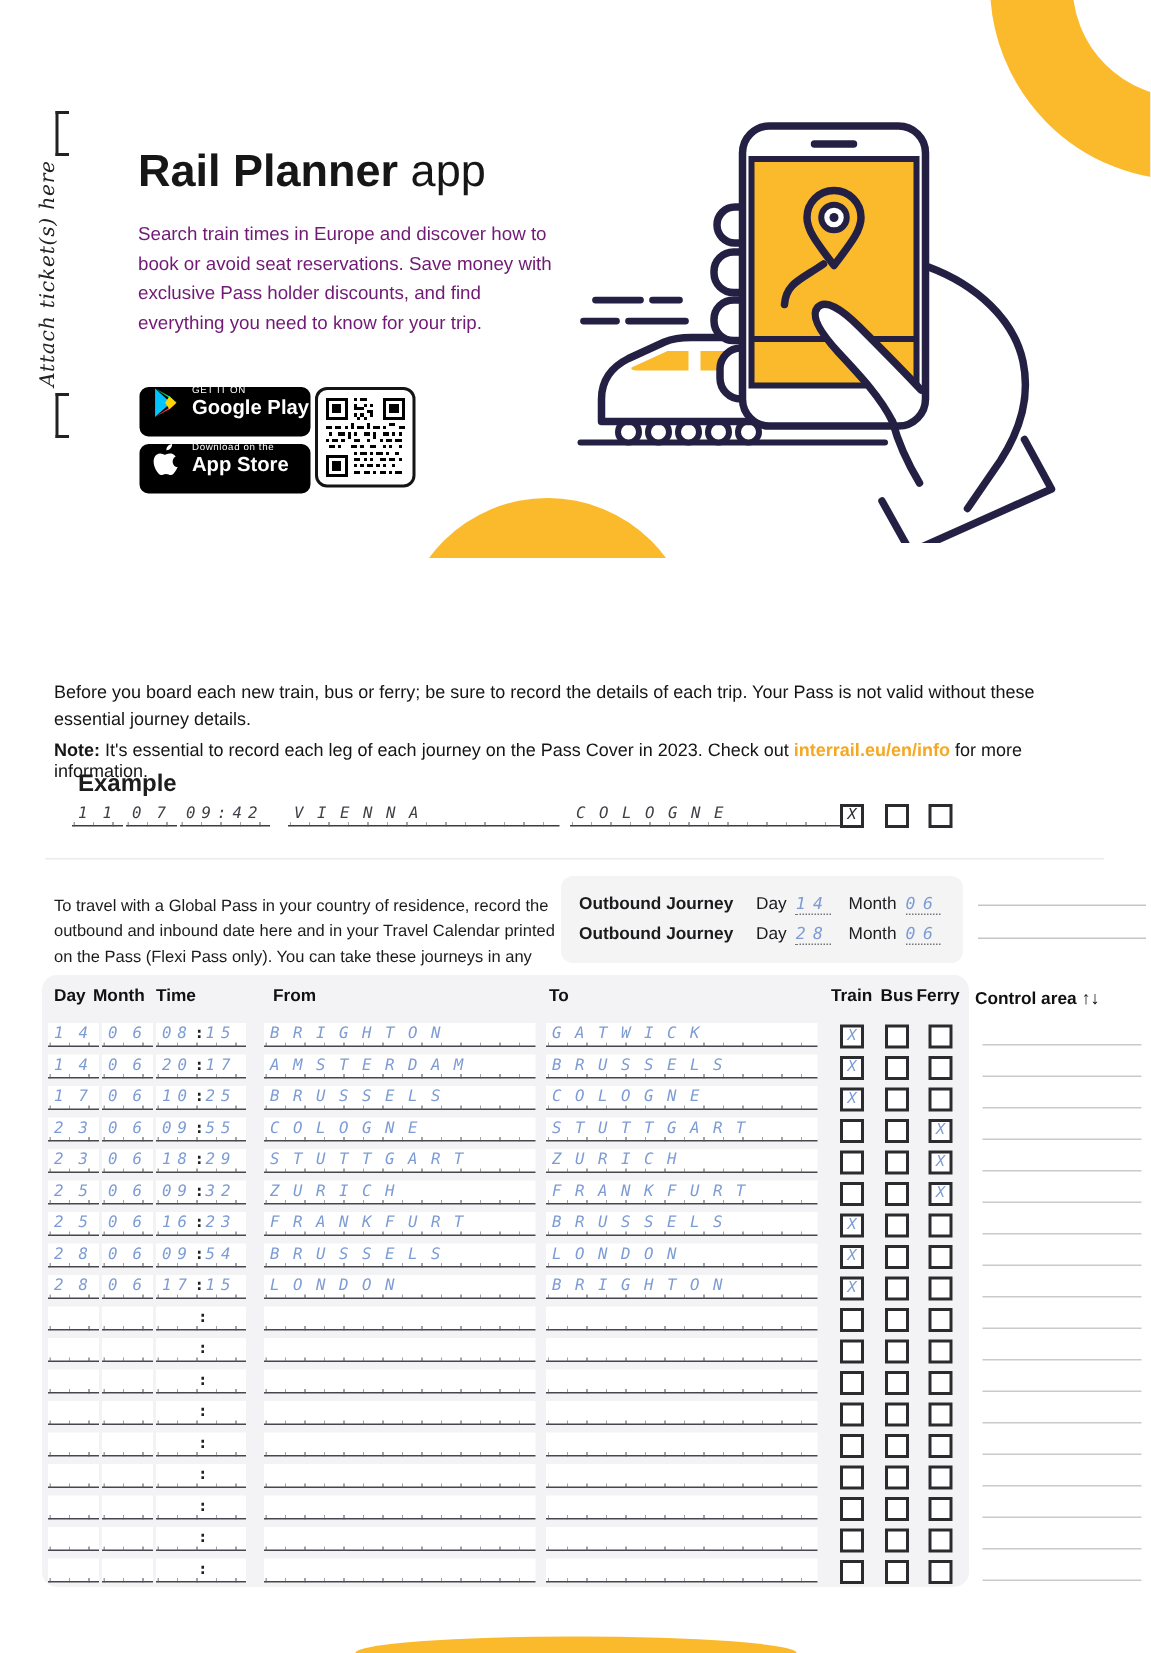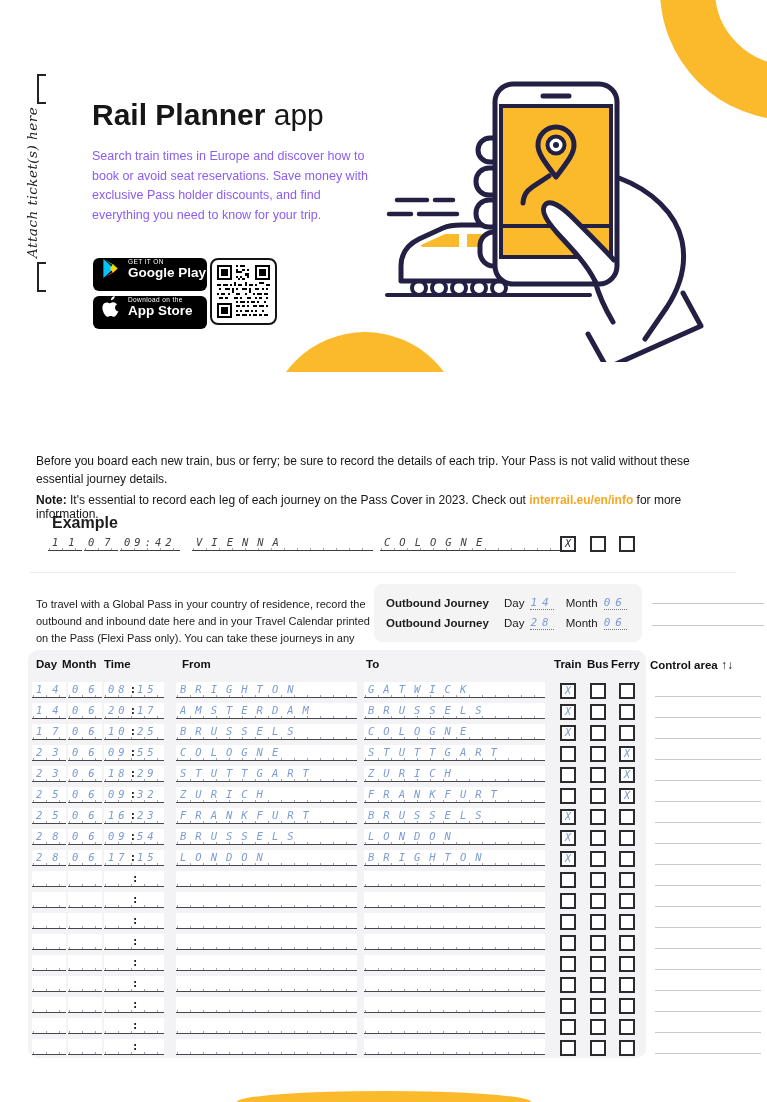--- a/index.html
+++ b/index.html
@@ -11,24 +11,24 @@
   .corner-ring{position:absolute;left:660px;top:-140px;width:150px;height:150px;
      border:55px solid #FBBA2B;border-radius:50%;}
   .half-dot{position:absolute;left:267px;top:332px;width:196px;height:196px;border-radius:50%;background:#FBBA2B;}
   .bracket{position:absolute;left:37px;width:7px;height:26px;border-left:2px solid #222;
      border-top:2px solid #222;border-bottom:2px solid #222;}
   .bk-top{top:74px}.bk-bot{top:262px}
   .attach{position:absolute;left:24px;top:102px;height:156px;writing-mode:vertical-rl;
      transform:rotate(180deg);font:italic 13.5px "DejaVu Serif",serif;color:#222;letter-spacing:.5px;}
   .title{position:absolute;left:92px;top:58px;font-size:30px;line-height:38px;font-weight:400;color:#161616;}
   .title b{font-weight:700}
-  .desc{position:absolute;left:92px;top:147px;width:276px;font-size:12.5px;line-height:19.5px;color:#8b5cf6;}
+  .desc{position:absolute;left:92px;top:147px;width:276px;font-size:12.5px;line-height:19.5px;color:#701a75;}
 
   .badge{position:absolute;left:93px;width:114px;height:33px;background:#000;border-radius:6px;
-     display:flex;align-items:flex-start;padding:0 8px;box-sizing:border-box;color:#fff;cursor:pointer;}
+     display:flex;align-items:flex-end;padding:12px 8px;box-sizing:border-box;color:#fff;cursor:pointer;}
   .badge .bi{width:20px;height:21px;margin-right:7px;flex:0 0 auto;}
   .badge .t1{font-size:6.5px;letter-spacing:.4px;line-height:8px;}
   .badge .t2{font-size:13.5px;font-weight:700;line-height:14px;white-space:nowrap;}
   .b-gp{top:258px}.b-as{top:296px}
   .qr{position:absolute;left:210px;top:258px;width:67px;height:67px;border:2px solid #141414;
      border-radius:8px;box-sizing:border-box;padding:5px;background:#fff;}
   .qr svg{width:100%;height:100%;}
 
   .illus{position:absolute;left:383px;top:50px;width:322px;height:312px;}
 

